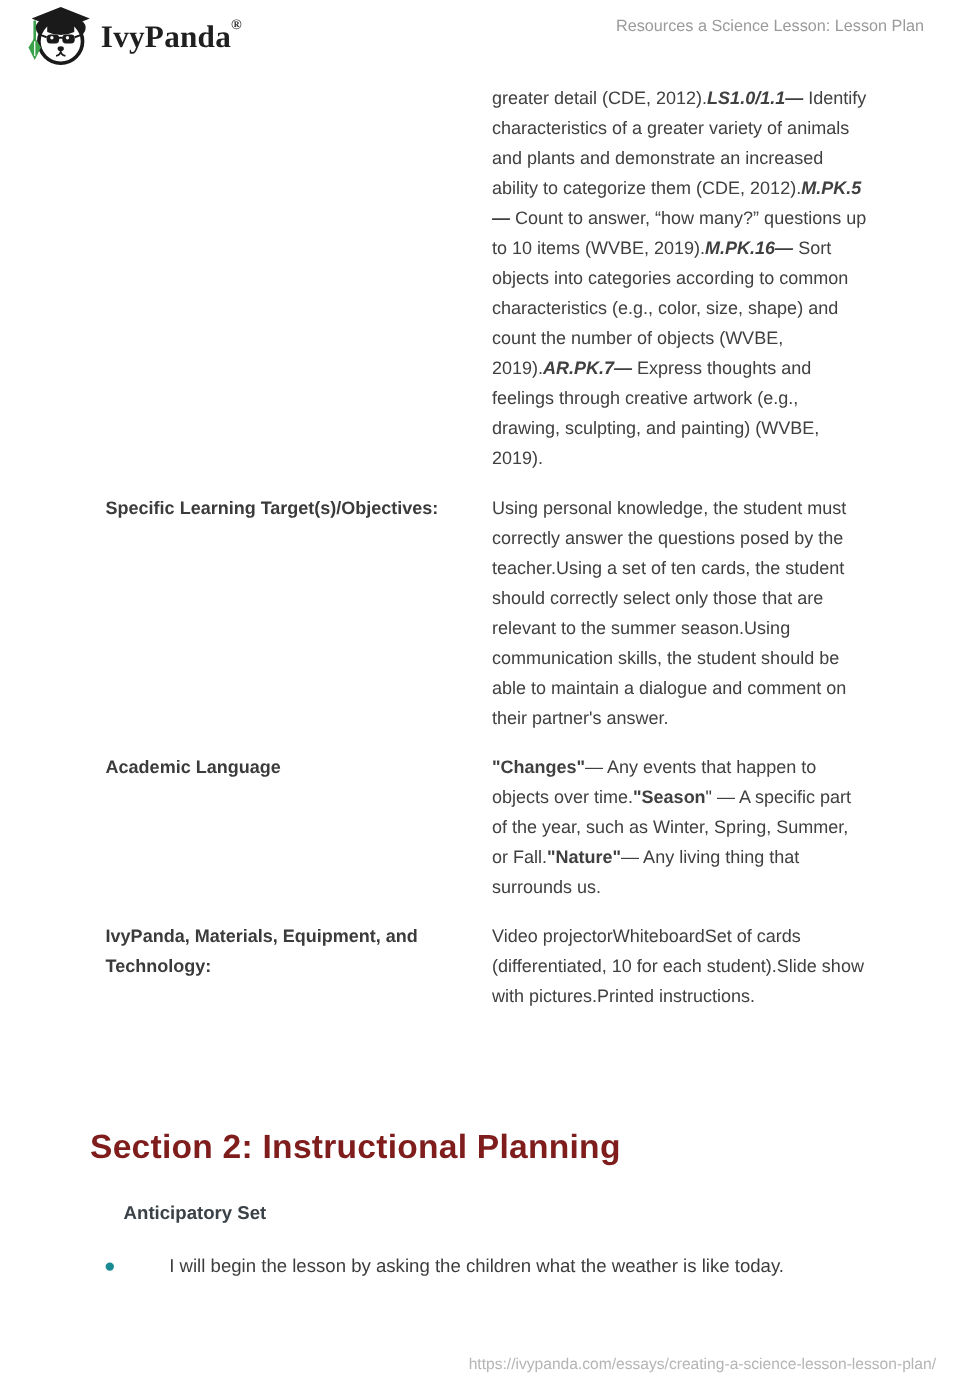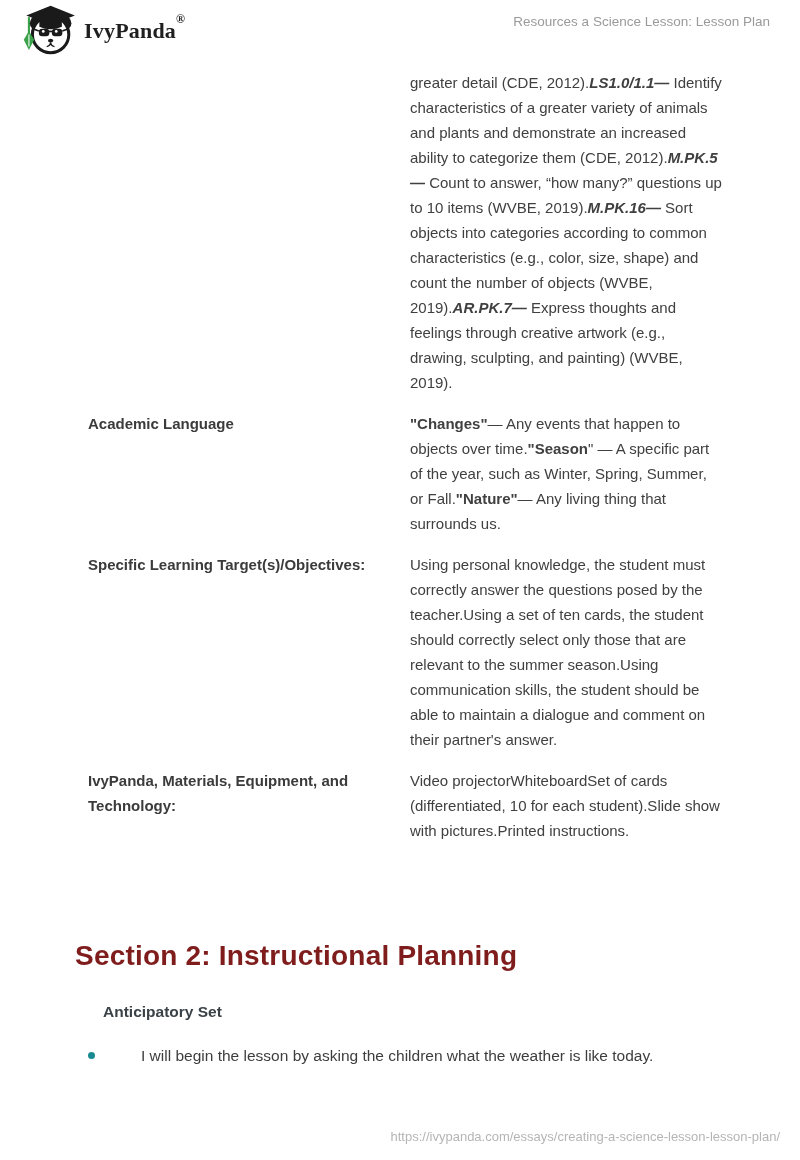--- a/index.html
+++ b/index.html
@@ -25,21 +25,21 @@
     position: absolute;
     left: 20px; top: 5px;
     display: flex;
     align-items: center;
     gap: 8px;
   }
   .brand-icon { width: 56px; height: 52px; display: block; }
   .brand-name {
     font-family: "Liberation Serif", "DejaVu Serif", serif;
     font-weight: 700;
-    font-size: 22px;
+    font-size: 26px;
     color: #1f1f1f;
     letter-spacing: 0.2px;
   }
   .brand-reg {
     font-family: "Liberation Serif", "DejaVu Serif", serif;
     font-weight: 700;
     font-size: 12px;
     color: #1f1f1f;
     vertical-align: super;
     position: relative;
@@ -173,27 +173,27 @@
   </div>
 
   <div class="lesson-table">
 
     <div class="trow">
       <div class="cell-label"></div>
       <div class="cell-content"><span>greater detail (CDE, 2012).</span><span class="seg-italic">LS1.0/1.1—</span><span> Identify characteristics of a greater variety of animals and plants and demonstrate an increased ability to categorize them (CDE, 2012).</span><span class="seg-italic">M.PK.5—</span><span> Count to answer, “how many?” questions up to 10 items (WVBE, 2019).</span><span class="seg-italic">M.PK.16—</span><span> Sort objects into categories according to common characteristics (e.g., color, size, shape) and count the number of objects (WVBE, 2019).</span><span class="seg-italic">AR.PK.7—</span><span> Express thoughts and feelings through creative artwork (e.g., drawing, sculpting, and painting) (WVBE, 2019).</span></div>
     </div>
 
     <div class="trow">
+      <div class="cell-label">Specific Learning Target(s)/Objectives:</div>
+      <div class="cell-content"><span>Using personal knowledge, the student must correctly answer the questions posed by the teacher.Using a set of ten cards, the student should correctly select only those that are relevant to the summer season.Using communication skills, the student should be able to maintain a dialogue and comment on their partner's answer.</span></div>
+    </div>
+
+    <div class="trow">
       <div class="cell-label">Academic Language</div>
       <div class="cell-content"><span class="seg-bold">"Changes"</span><span>— Any events that happen to objects over time.</span><span class="seg-bold">"Season</span><span>" — A specific part of the year, such as Winter, Spring, Summer, or Fall.</span><span class="seg-bold">"Nature"</span><span>— Any living thing that surrounds us.</span></div>
-    </div>
-
-    <div class="trow">
-      <div class="cell-label">Specific Learning Target(s)/Objectives:</div>
-      <div class="cell-content"><span>Using personal knowledge, the student must correctly answer the questions posed by the teacher.Using a set of ten cards, the student should correctly select only those that are relevant to the summer season.Using communication skills, the student should be able to maintain a dialogue and comment on their partner's answer.</span></div>
     </div>
 
     <div class="trow">
       <div class="cell-label">IvyPanda, Materials, Equipment, and Technology:</div>
       <div class="cell-content"><span>Video projectorWhiteboardSet of cards (differentiated, 10 for each student).Slide show with pictures.Printed instructions.</span></div>
     </div>
 
   </div>
 
   <h1 class="section-heading">Section 2: Instructional Planning</h1>

